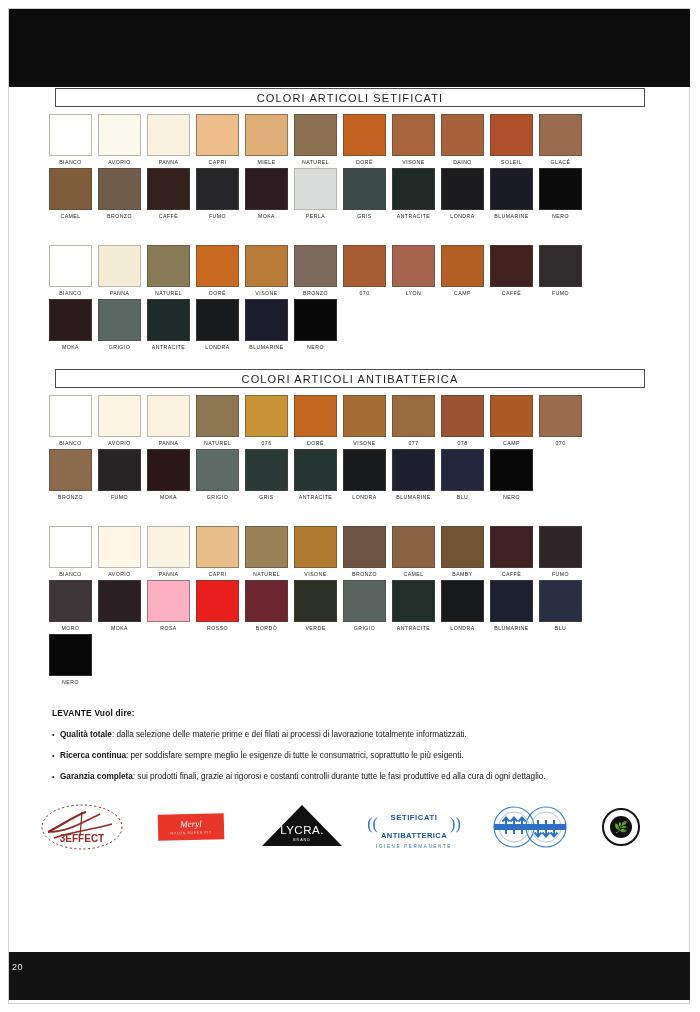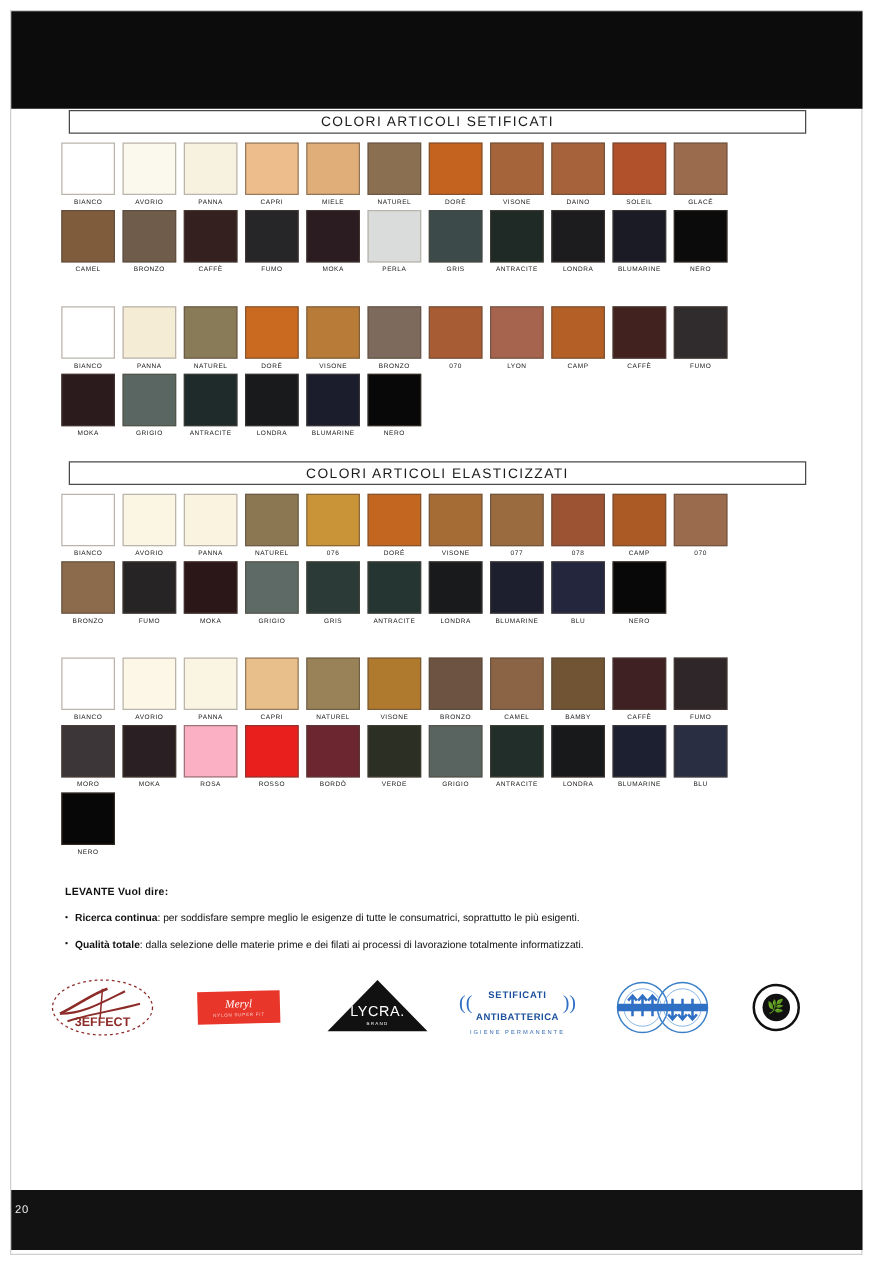--- a/index.html
+++ b/index.html
@@ -404,21 +404,21 @@
               <div class="swatch-label">NERO</div>
             </div>
           </div>
       </div>
     </div>
 
     <div class="gap-md"></div>
 
     <div class="section">
       <div class="section-header">
-        <div class="section-header-title">COLORI ARTICOLI ELASTICIZZATI</div>
+        <div class="section-header-title">COLORI ARTICOLI ANTIBATTERICA</div>
       </div>
       <div class="swatch-rows">
         <div class="swatch-row" id="s2r0">
             <div class="swatch-cell">
               <div class="swatch-chip light" style="background: rgb(255, 255, 255);"></div>
               <div class="swatch-label">BIANCO</div>
             </div>
             <div class="swatch-cell">
               <div class="swatch-chip light" style="background: rgb(251, 246, 228);"></div>
               <div class="swatch-label">AVORIO</div>
@@ -608,25 +608,29 @@
             </div>
           </div>
       </div>
     </div>
 
     <div class="claims">
       <div class="claims-title">LEVANTE Vuol dire:</div>
       <div id="claims-list">
           <div class="claim">
             <span class="claim-bullet">•</span>
-            <span class="claim-text"><span class="claim-strong">Ricerca continua</span><span>: per soddisfare sempre meglio le esigenze di tutte le consumatrici, soprattutto le più esigenti.</span></span>
+            <span class="claim-text"><span class="claim-strong">Qualità totale</span><span>: dalla selezione delle materie prime e dei filati ai processi di lavorazione totalmente informatizzati.</span></span>
           </div>
           <div class="claim">
             <span class="claim-bullet">•</span>
-            <span class="claim-text"><span class="claim-strong">Qualità totale</span><span>: dalla selezione delle materie prime e dei filati ai processi di lavorazione totalmente informatizzati.</span></span>
+            <span class="claim-text"><span class="claim-strong">Ricerca continua</span><span>: per soddisfare sempre meglio le esigenze di tutte le consumatrici, soprattutto le più esigenti.</span></span>
+          </div>
+          <div class="claim">
+            <span class="claim-bullet">•</span>
+            <span class="claim-text"><span class="claim-strong">Garanzia completa</span><span>: sui prodotti finali, grazie ai rigorosi e costanti controlli durante tutte le fasi produttive ed alla cura di ogni dettaglio.</span></span>
           </div>
         </div>
     </div>
 
     <div class="logos">
 
       <div class="logo logo-3effect">
         <svg width="96" height="50" viewBox="0 0 96 50">
           <ellipse cx="48" cy="25" rx="40" ry="22" fill="none" stroke="#8d2b28" stroke-width="1" stroke-dasharray="2.2 2.4"></ellipse>
           <path d="M14 30 C30 22, 40 14, 52 10" stroke="#8d2b28" stroke-width="2.1" fill="none"></path>

